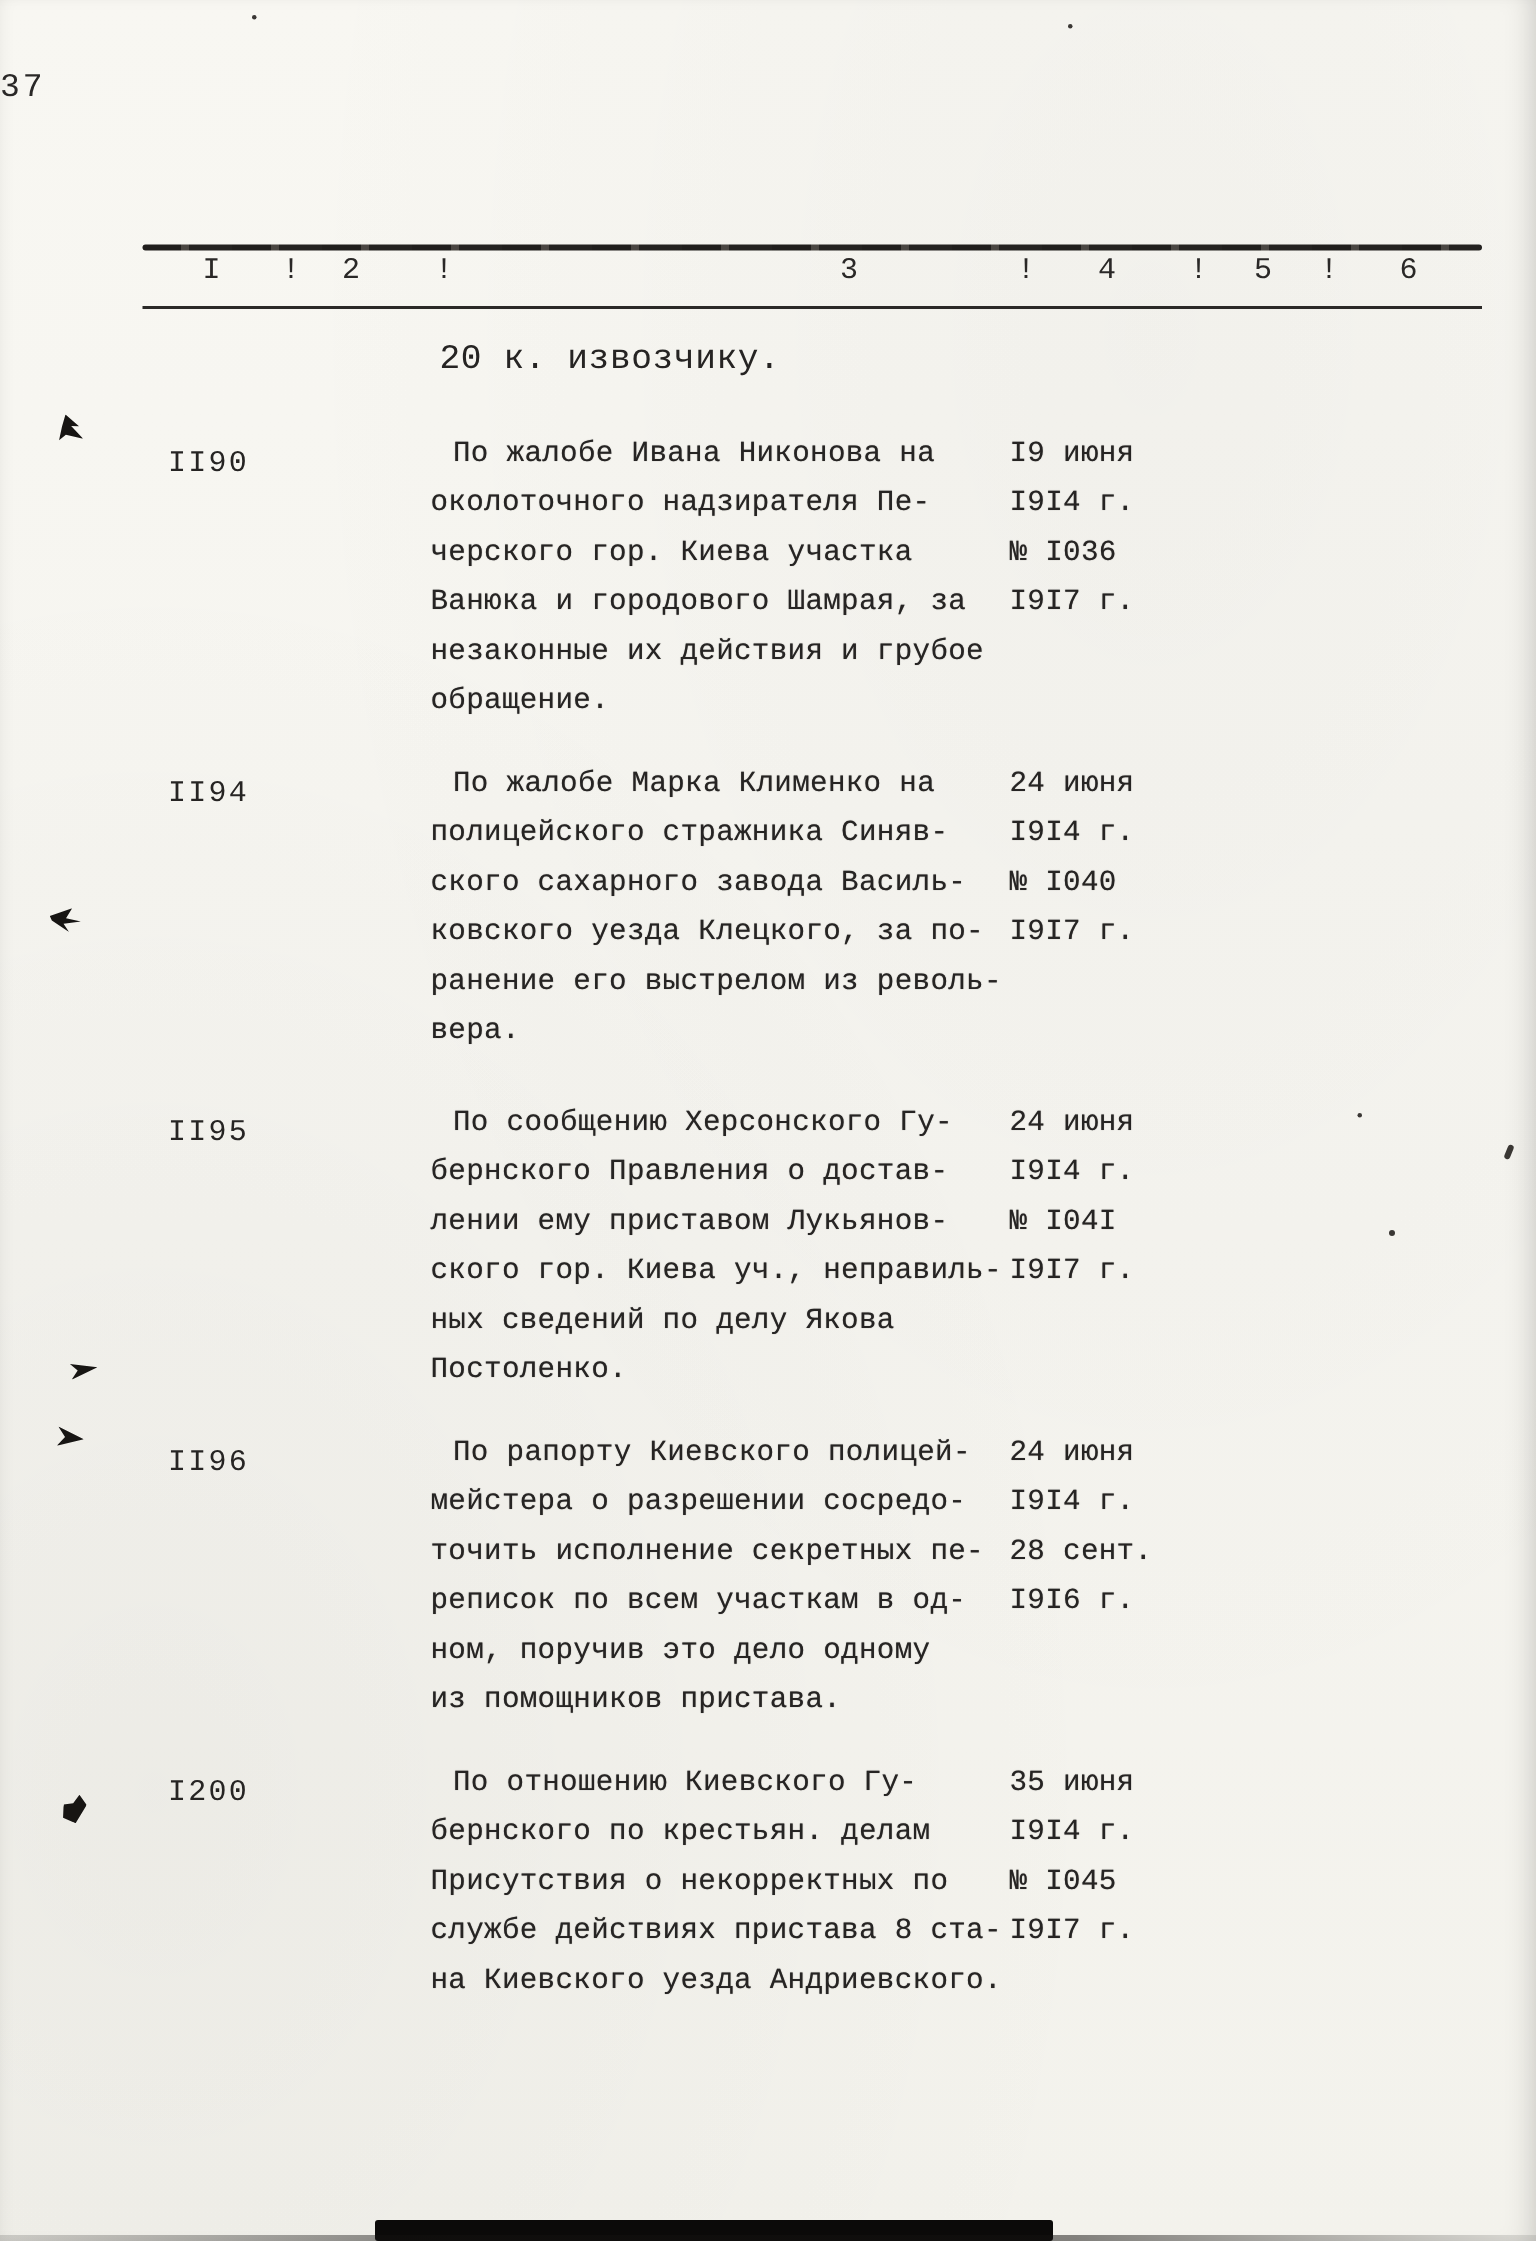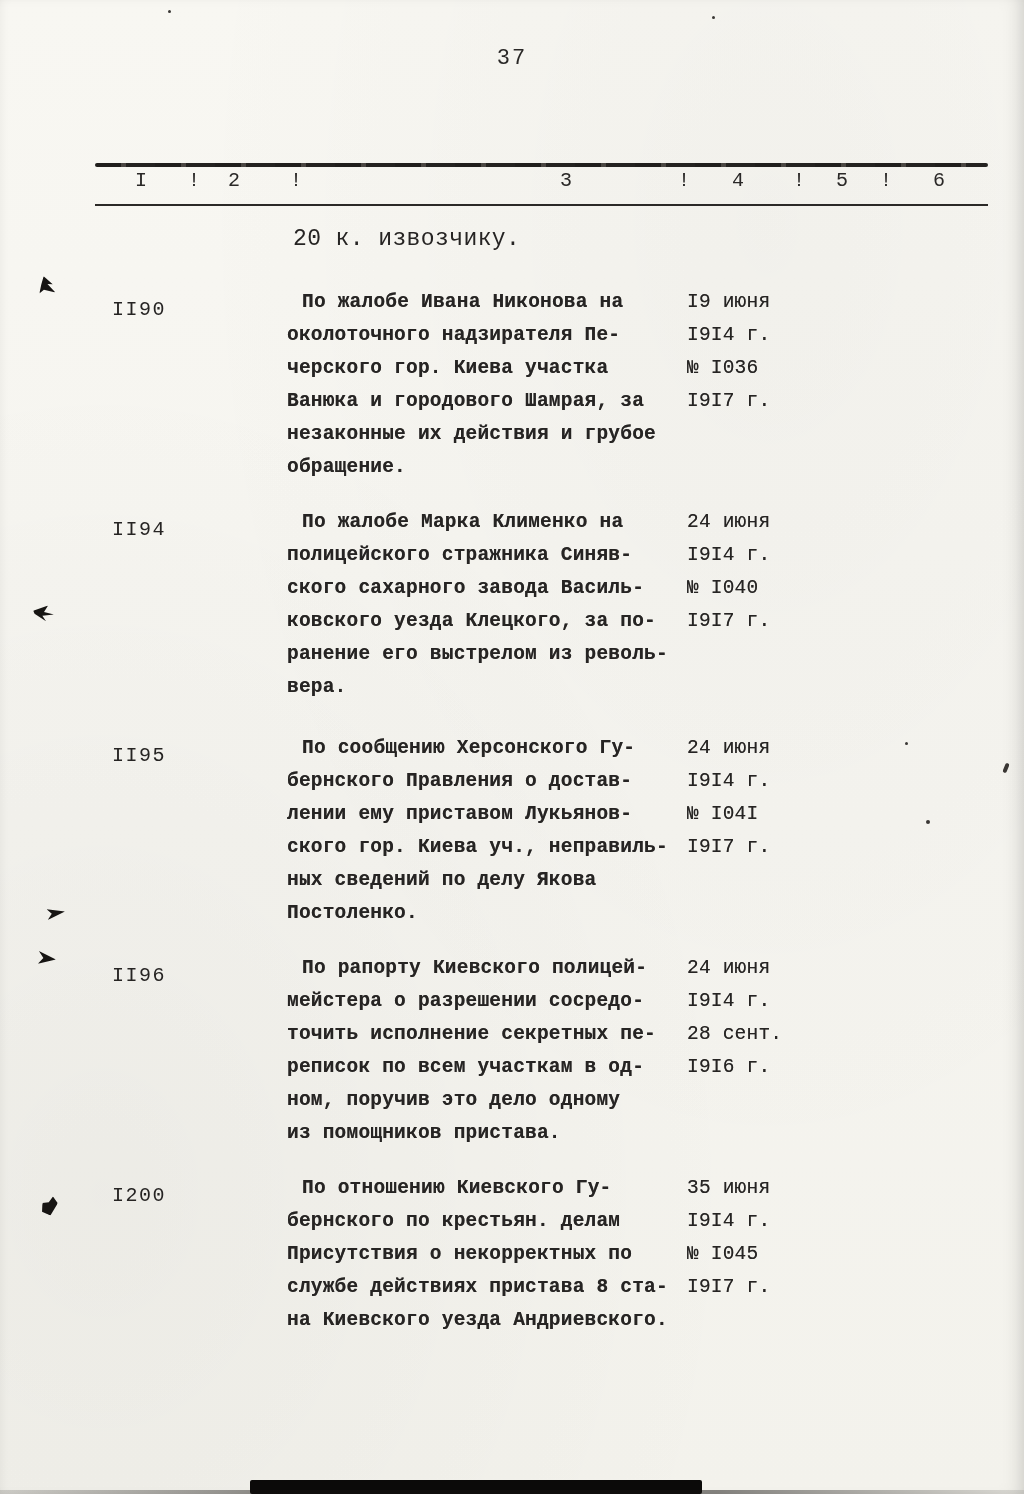--- a/index.html
+++ b/index.html
@@ -13,21 +13,21 @@
       radial-gradient(ellipse at 75% 15%, rgba(0,0,0,0.025), transparent 55%),
       radial-gradient(ellipse at 10% 80%, rgba(0,0,0,0.03), transparent 50%),
       linear-gradient(180deg, #f8f7f2 0%, #f5f4ef 55%, #f3f2ec 100%);
     box-shadow: inset -14px 0 22px -16px rgba(0,0,0,0.25), inset 6px 0 14px -10px rgba(0,0,0,0.12);
     font-family: "Liberation Mono", "DejaVu Sans Mono", monospace;
     color:#262423;
     overflow:hidden;
   }
   .page-number {
     position:absolute; top:46px; left:0; width:100%;
-    text-align:center; font-size:22px; letter-spacing:2px;
+    font-size:22px; letter-spacing:2px;
     color:#2a2827;
   }
   .rule {
     position:absolute; left:95px; width:893px;
     background:#242220;
   }
   .rule.top {
     top:163px; height:4px;
     background: repeating-linear-gradient(90deg, #201e1c 0 26px, #4a4642 26px 31px, #242220 31px 60px);
     border-radius:2px;
@@ -44,24 +44,23 @@
   .entry { position:absolute; left:0; width:1024px; }
   .entry .num {
     position:absolute; left:112px; top:-5px;
     font-size:20px; letter-spacing:1.5px;margin-top:17px;
   }
   .entry .desc {
     position:absolute; left:287px; top:0; width:402px;
     font-size:19.5px; line-height:33px;
     white-space:pre-line; text-indent:15px; letter-spacing:0.2px;
     text-shadow:0 0 0.6px rgba(30,28,26,0.55);
-    font-weight:bold;
   }
   .entry .dates {
-    position:absolute; left:687px; top:0; width:130px;
+    position:absolute; left:673px; top:0; width:130px;
     font-size:19.5px; line-height:33px;
     white-space:pre-line; letter-spacing:0.2px;
     text-shadow:0 0 0.6px rgba(30,28,26,0.55);
   }
   .mark { position:absolute; background:#171513; }
   .mark.m1 { left:38px; top:276px; width:16px; height:18px;
     clip-path:polygon(45% 0, 92% 52%, 60% 46%, 100% 100%, 32% 74%, 0 90%, 22% 42%);
     transform:rotate(-10deg); }
   .mark.m2 { left:33px; top:605px; width:21px; height:16px;
     clip-path:polygon(0 42%, 68% 0, 52% 44%, 100% 52%, 46% 68%, 66% 100%, 8% 60%);

